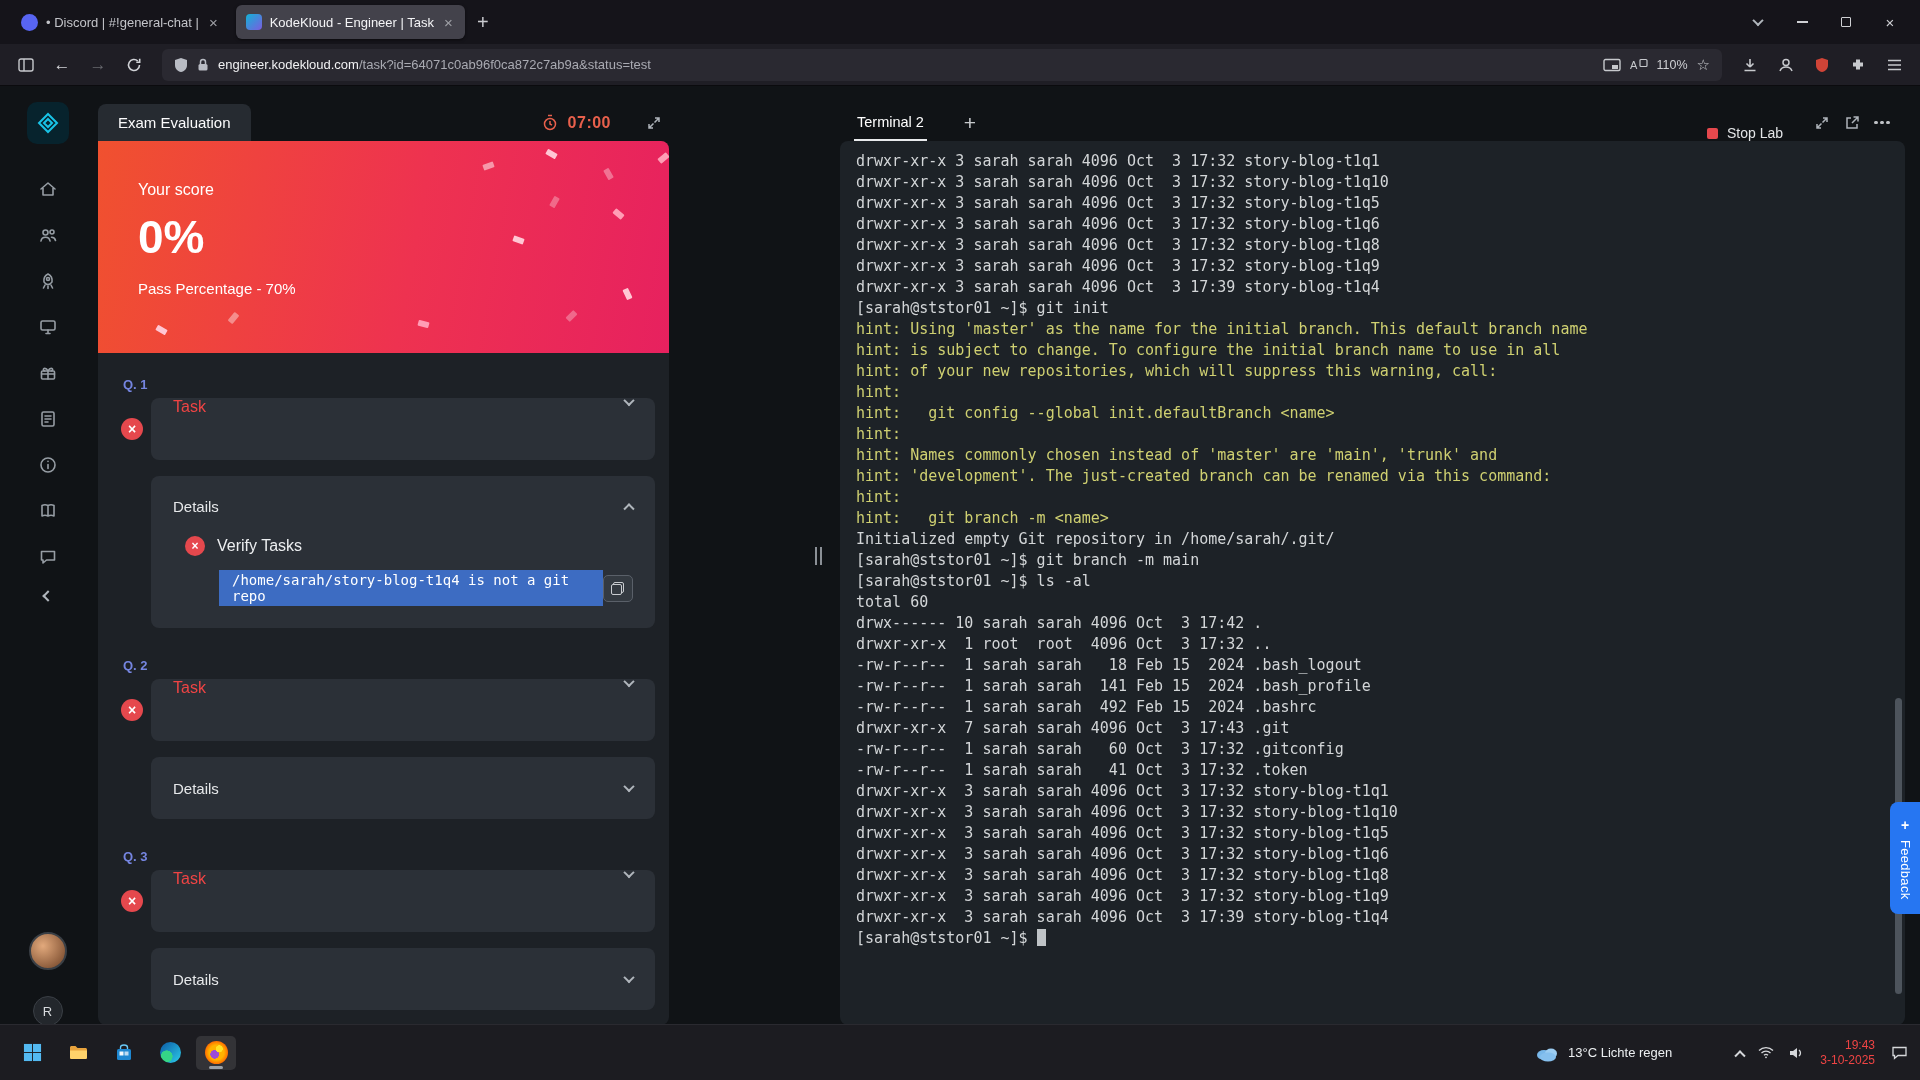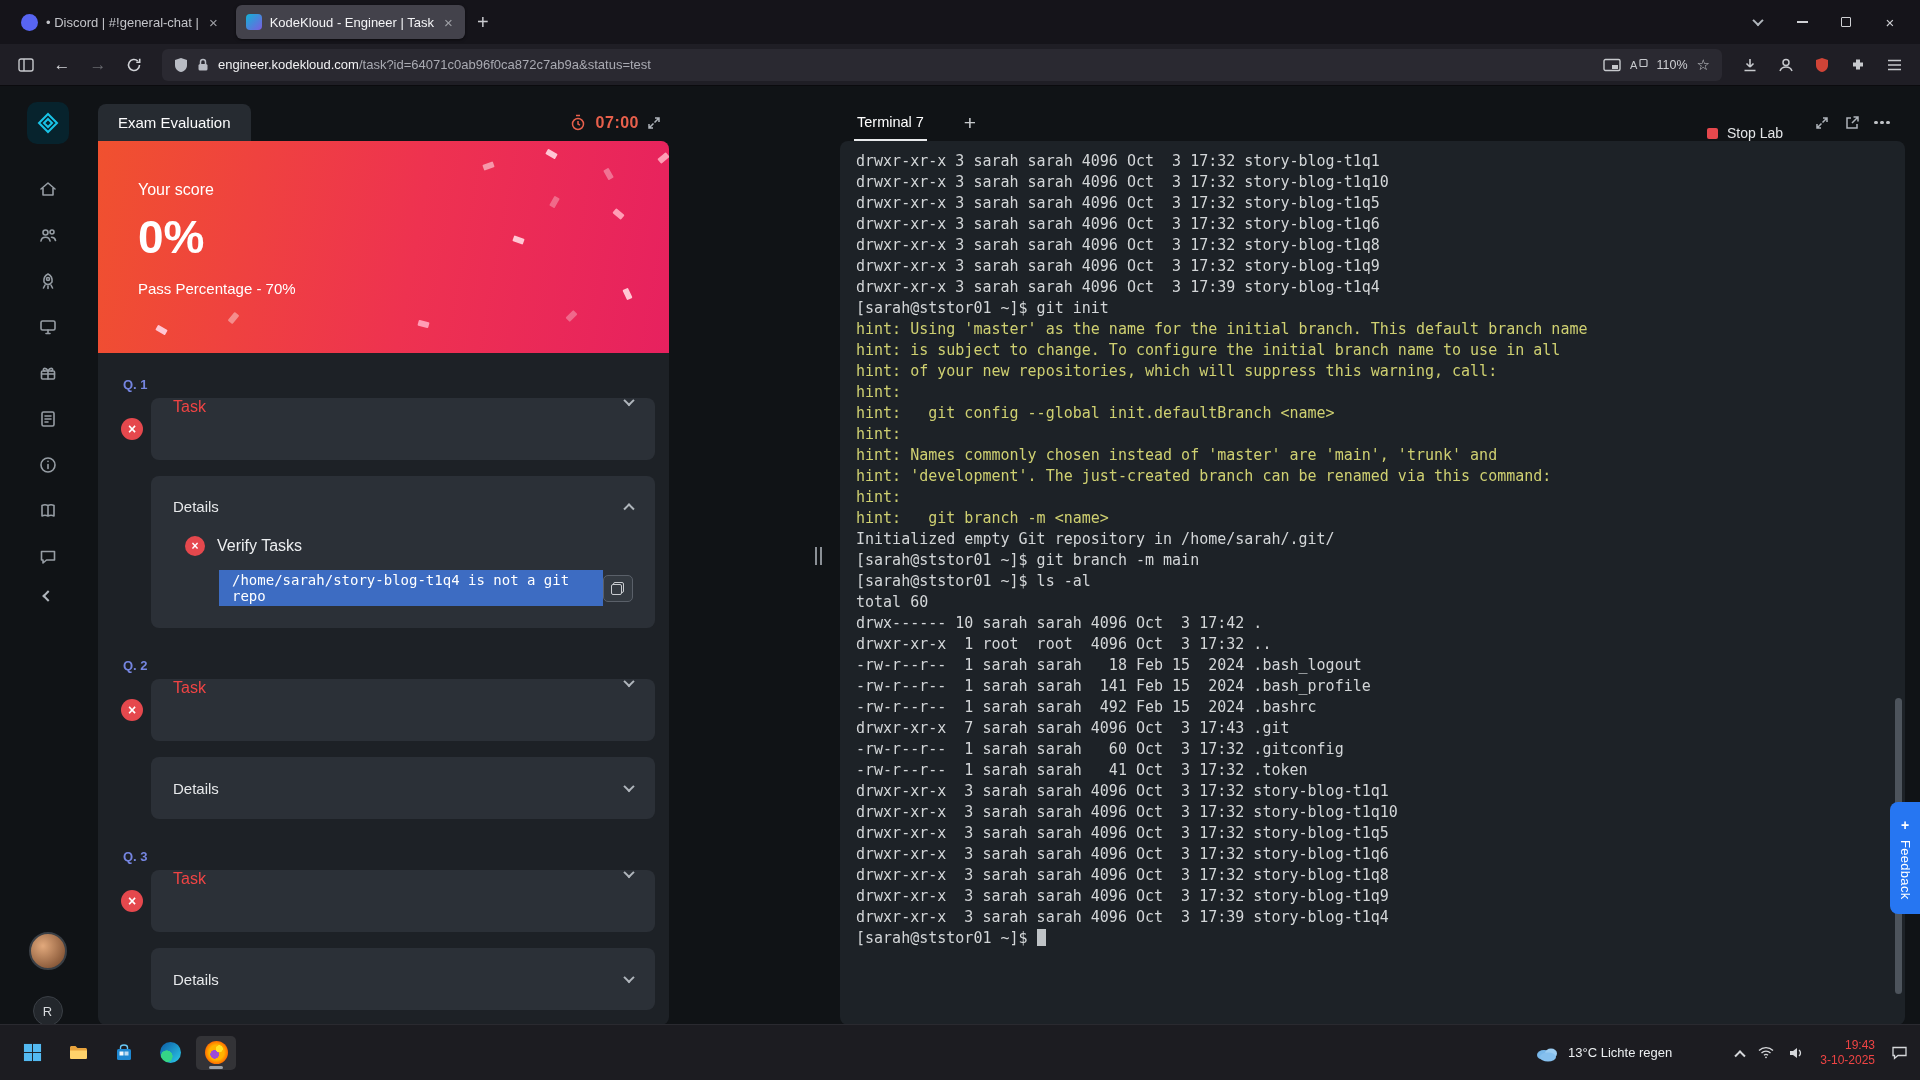--- a/index.html
+++ b/index.html
@@ -58,21 +58,21 @@
   .kk-r{width:30px;height:30px;border-radius:50%;background:#23272c;border:1px solid #3a3f45;
     color:#d7dadd;font-size:13px;display:flex;align-items:center;justify-content:center;}
 
   
   .leftcol{position:absolute;left:98px;top:18px;width:571px;bottom:15px;display:flex;flex-direction:column;}
   .panel-head{height:37px;display:flex;align-items:center;flex:0 0 auto;}
   .eval-tab{background:#262b31;border-radius:8px 8px 0 0;padding:0 20px;height:100%;display:flex;
     align-items:center;color:#fbfbfc;font-size:15px;}
   .ph-spacer{flex:1;}
   .timer{display:flex;align-items:center;gap:10px;color:#e8604c;font-size:16px;font-weight:700;
-    letter-spacing:.5px;}
+    letter-spacing:.5px;margin-right:28px;}
   .icon-btn{width:30px;height:30px;display:flex;align-items:center;justify-content:center;border-radius:4px;}
   .panel-body{flex:1;background:#1d2126;border-radius:0 8px 8px 8px;overflow:hidden;}
 
   
   .score{position:relative;height:212px;background:linear-gradient(100deg,#f0512f 0%,#ee3250 55%,#e7215f 100%);
     overflow:hidden;padding:40px 0 0 40px;color:#fff;}
   .score .lbl{font-size:16px;margin-bottom:11px;}
   .score .val{font-size:46px;font-weight:700;margin-bottom:16px;}
   .score .pass{font-size:15px;}
   .conf{position:absolute;width:11px;height:6px;border-radius:1px;}
@@ -425,21 +425,21 @@
     </div>
 
     <div class="resizer">
         <i></i>
         <i></i>
       </div>
 
     <div class="termcol">
       <div class="panel-head term-head">
         <div class="term-tab">
-          <span>Terminal 7</span>
+          <span>Terminal 2</span>
         </div>
         <div class="term-plus">+</div>
         <div class="ph-spacer"></div>
         <div class="stop-lab">
           <span class="stop-sq"></span>
           <span>Stop Lab</span>
         </div>
         <div class="icon-btn">
           <svg width="16" height="16" viewBox="0 0 16 16" fill="none" stroke="#aeb4ba" stroke-width="1.5">
               <path d="M9 3h4v4M13 3L8.5 7.5M7 13H3V9M3 13l4.5-4.5"></path>

